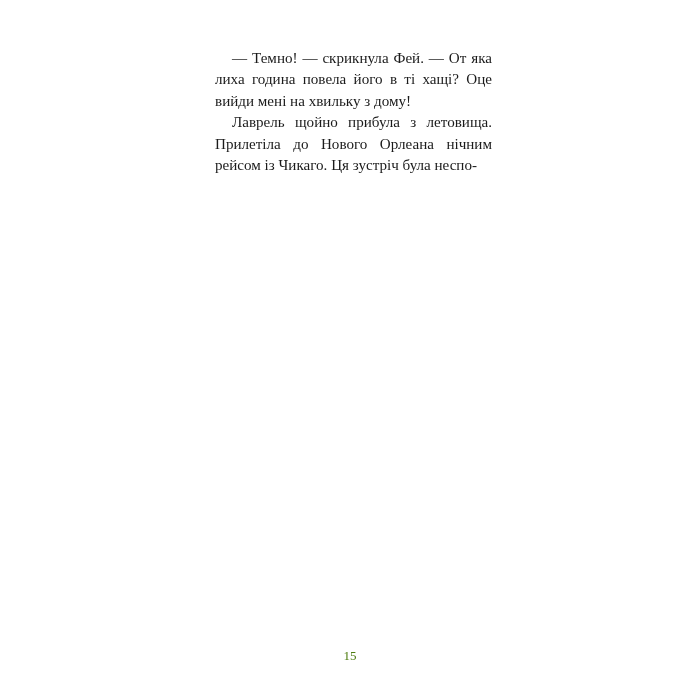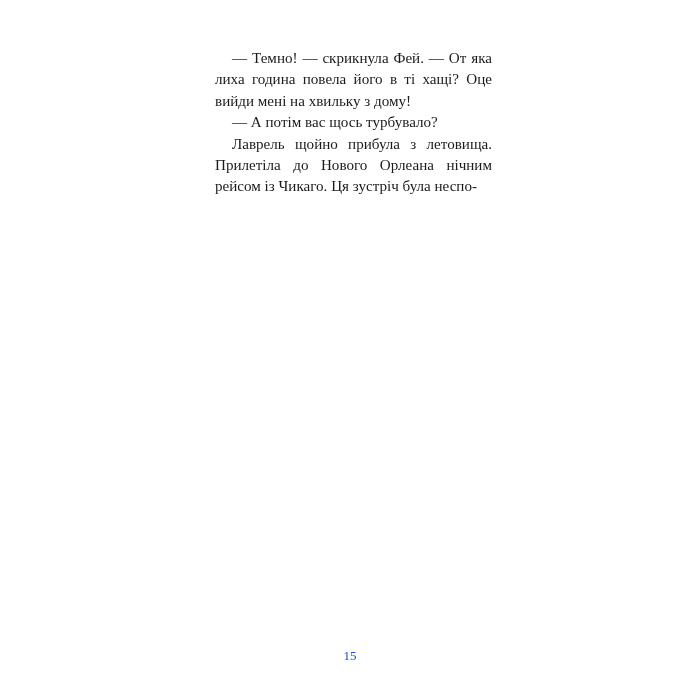--- a/index.html
+++ b/index.html
@@ -50,30 +50,29 @@
     margin-bottom: 12px;
   }
 
   #page-number {
     position: absolute;
     left: 0;
     top: 648px;
     width: 700px;
     text-align: center;
     font-size: 13px;
-    color: #1d4ed8;
+    color: #4d7c0f;
     font-family: "Liberation Serif", "DejaVu Serif", serif;
   }
 </style>
 </head>
 <body>
 
 <div id="page" style="background: rgb(255, 255, 255);">
 
   <div id="text-block" style="color: rgb(27, 27, 27);">
     <p>— Темно! — скрикнула Фей. — От яка лиха година повела його в ті хащі? Оце вийди мені на хвильку з дому!</p>
-    <p>— А потім вас щось турбувало?</p>
     <p>Лаврель щойно прибула з летовища. Прилетіла до Нового Орлеана нічним рейсом із Чикаго. Ця зустріч була неспо-</p>
   </div>
 
   <div id="page-number">15</div>
 
 </div>
 
 </body></html>

